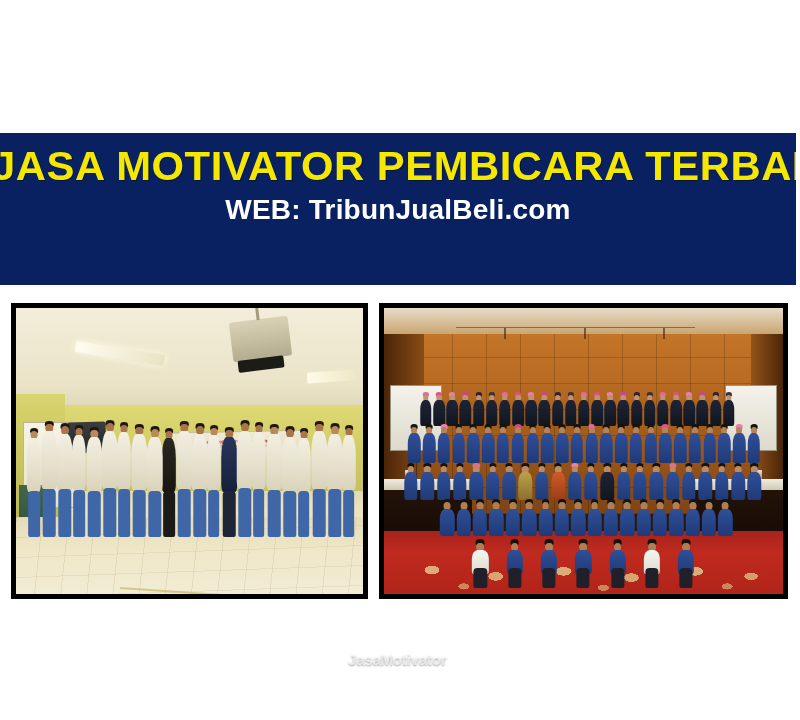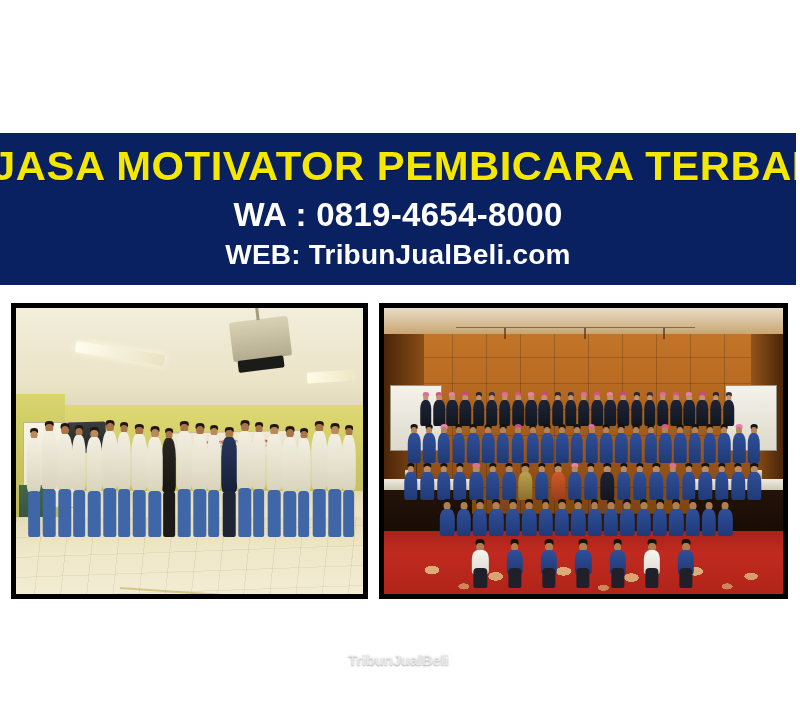--- a/index.html
+++ b/index.html
@@ -423,21 +423,20 @@
 </style>
 </head>
 <body>
 
 <div class="page">
 
   <div class="top-spacer"></div>
 
   <div class="banner">
     <span class="banner-title">JASA MOTIVATOR PEMBICARA TERBAIK</span>
-    <span class="banner-phone">WA : 0819-4654-8000</span>
     <span class="banner-web">WEB: TribunJualBeli.com</span>
   </div>
 
   <div class="photo-strip">
 
     <div class="photo photo-left">
       <div class="photo-inner">
         <div class="lp-bg"></div>
         <div class="lp-ceiling"></div>
         <div class="lp-fluorescent"></div>
@@ -1109,20 +1108,20 @@
               <div class="head" style="width: 7.82px; height: 8.84px; top: 2.38px; background: rgb(176, 126, 84);"></div>
               <div class="torso" style="width: 16.32px; height: 24px; top: 10.2px; background: linear-gradient(rgb(47, 79, 153) 0%, rgb(32, 58, 119) 100%);"></div>
               <div class="legs" style="width: 13.26px; height: 20.16px; bottom: 0px; background: rgb(32, 32, 42);"></div>
             </div>
           </div>
       </div>
     </div>
 
     <div class="watermark">
       <span class="wm-mark"></span>
-      <span>TribunJualBeli</span>
+      <span>JasaMotivator</span>
     </div>
 
   </div>
 
   <div class="bottom-spacer"></div>
 
 </div>
 
 </body></html>

